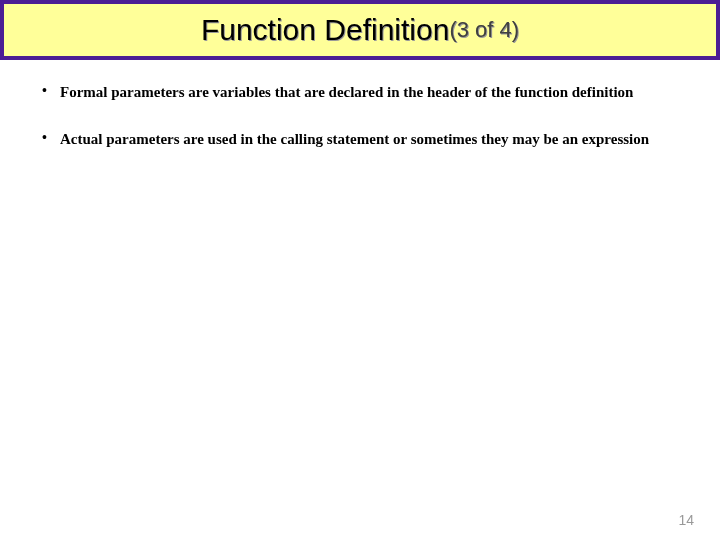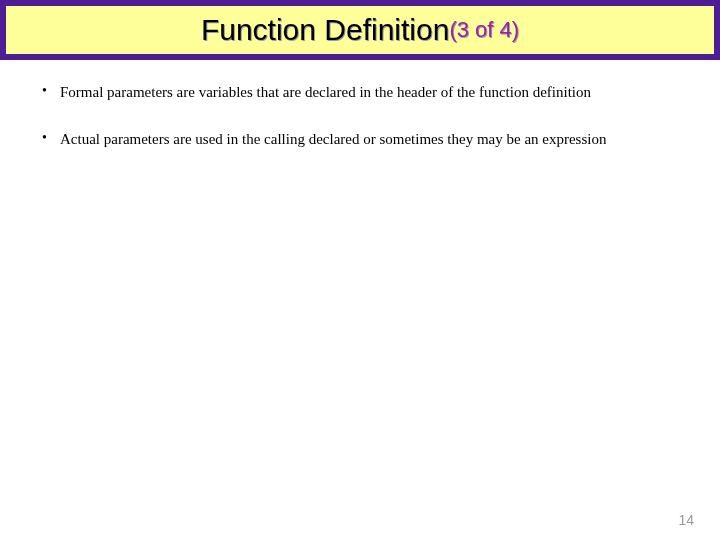--- a/index.html
+++ b/index.html
@@ -10,54 +10,55 @@
     body {
       width: 720px;
       height: 540px;
       background: #ffffff;
       font-family: "Times New Roman", Times, serif;
       position: relative;
       overflow: hidden;
     }
     .title-bar {
       background: #ffff99;
-      border: 6px solid #4c1d95;
+      border: 4px solid #4c1d95;
       width: 100%;
       height: 60px;
       display: flex;
       align-items: center;
       justify-content: center;
     }
     .title-main {
       font-family: Arial, Helvetica, sans-serif;
       font-size: 30px;
       font-weight: normal;
       color: #000;
       text-shadow: 1px 1px 0 #999;
     }
     .title-sub {
       font-family: Arial, Helvetica, sans-serif;
       font-size: 22px;
       font-weight: normal;
-      color: #a21caf;
+      color: #404040;
       text-shadow: 1px 1px 0 #999;
     }
     .content {
       padding: 16px 28px 0 28px;
     }
     .section-heading {
       font-family: Verdana, Geneva, sans-serif;
       font-size: 19px;
       font-weight: bold;
       color: #000;
       margin-bottom: 18px;
     }
     .bullet-list {
       list-style: none;
       padding-left: 10px;
+      font-weight: bold;
     }
     .bullet-list li {
       position: relative;
       padding-left: 22px;
       font-size: 15px;
       line-height: 2.2;
       color: #000;
       margin-bottom: 14px;
     }
     .bullet-list li::before {
@@ -80,17 +81,17 @@
 <body>
 
 <div class="title-bar">
   <span class="title-main">Function Definition</span>
   <span class="title-sub">(3 of 4)</span>
 </div>
 
 <div class="content">
   <ul class="bullet-list">
     <li>Formal parameters are variables that are declared in the header of the function definition</li>
-    <li>Actual parameters are used in the calling declared  or sometimes they may be  an expression</li>
+    <li>Actual parameters are used in the calling statement  or sometimes they may be  an expression</li>
   </ul>
 </div>
 
 <div class="page-number">14</div>
 
 </body></html>

